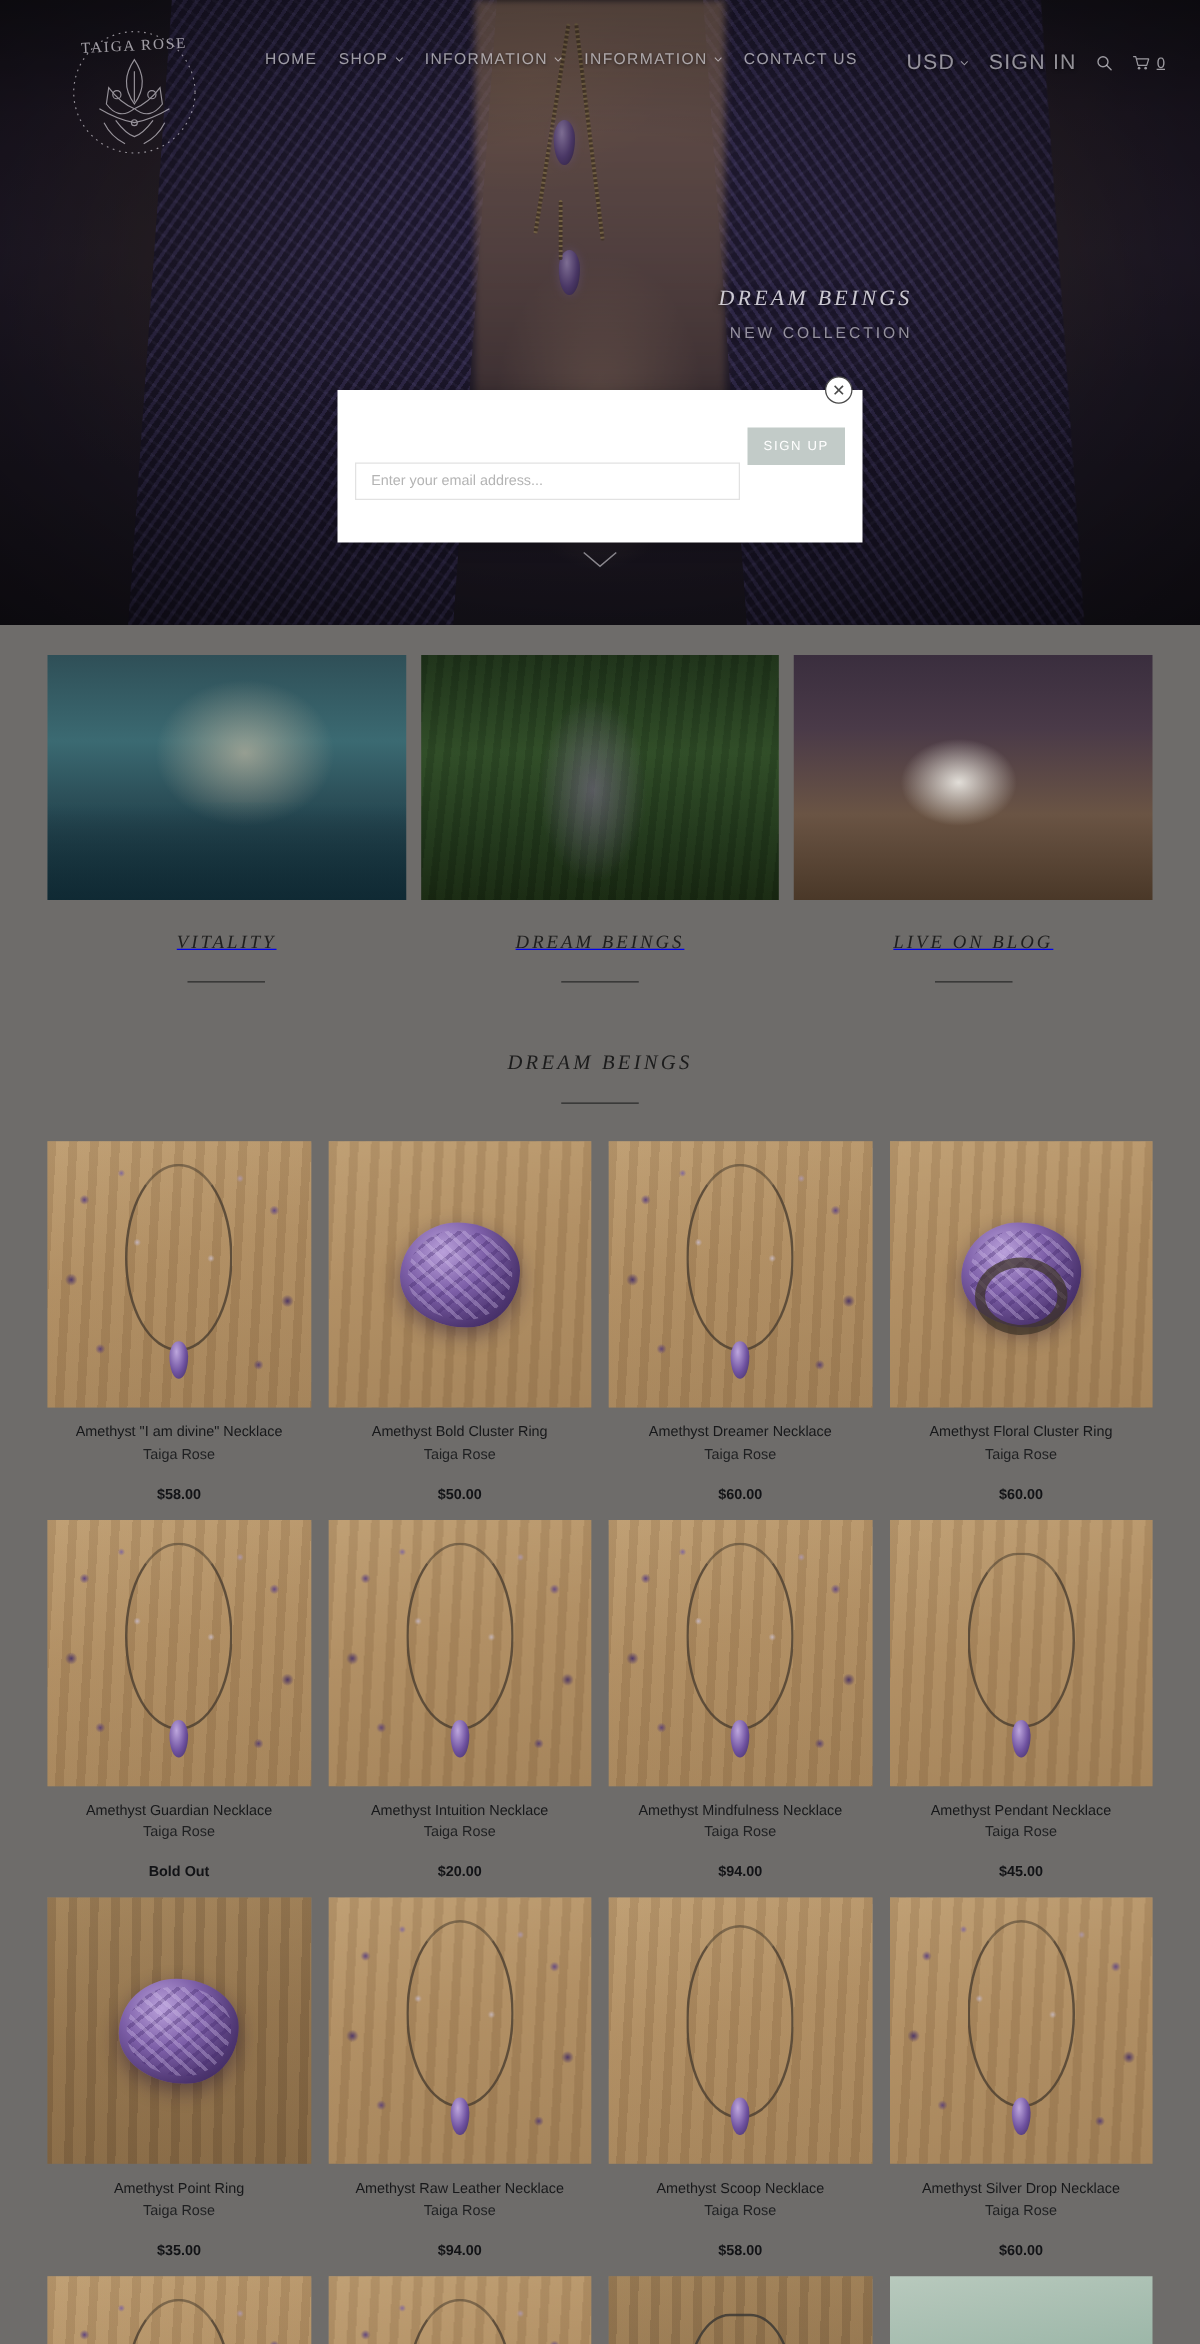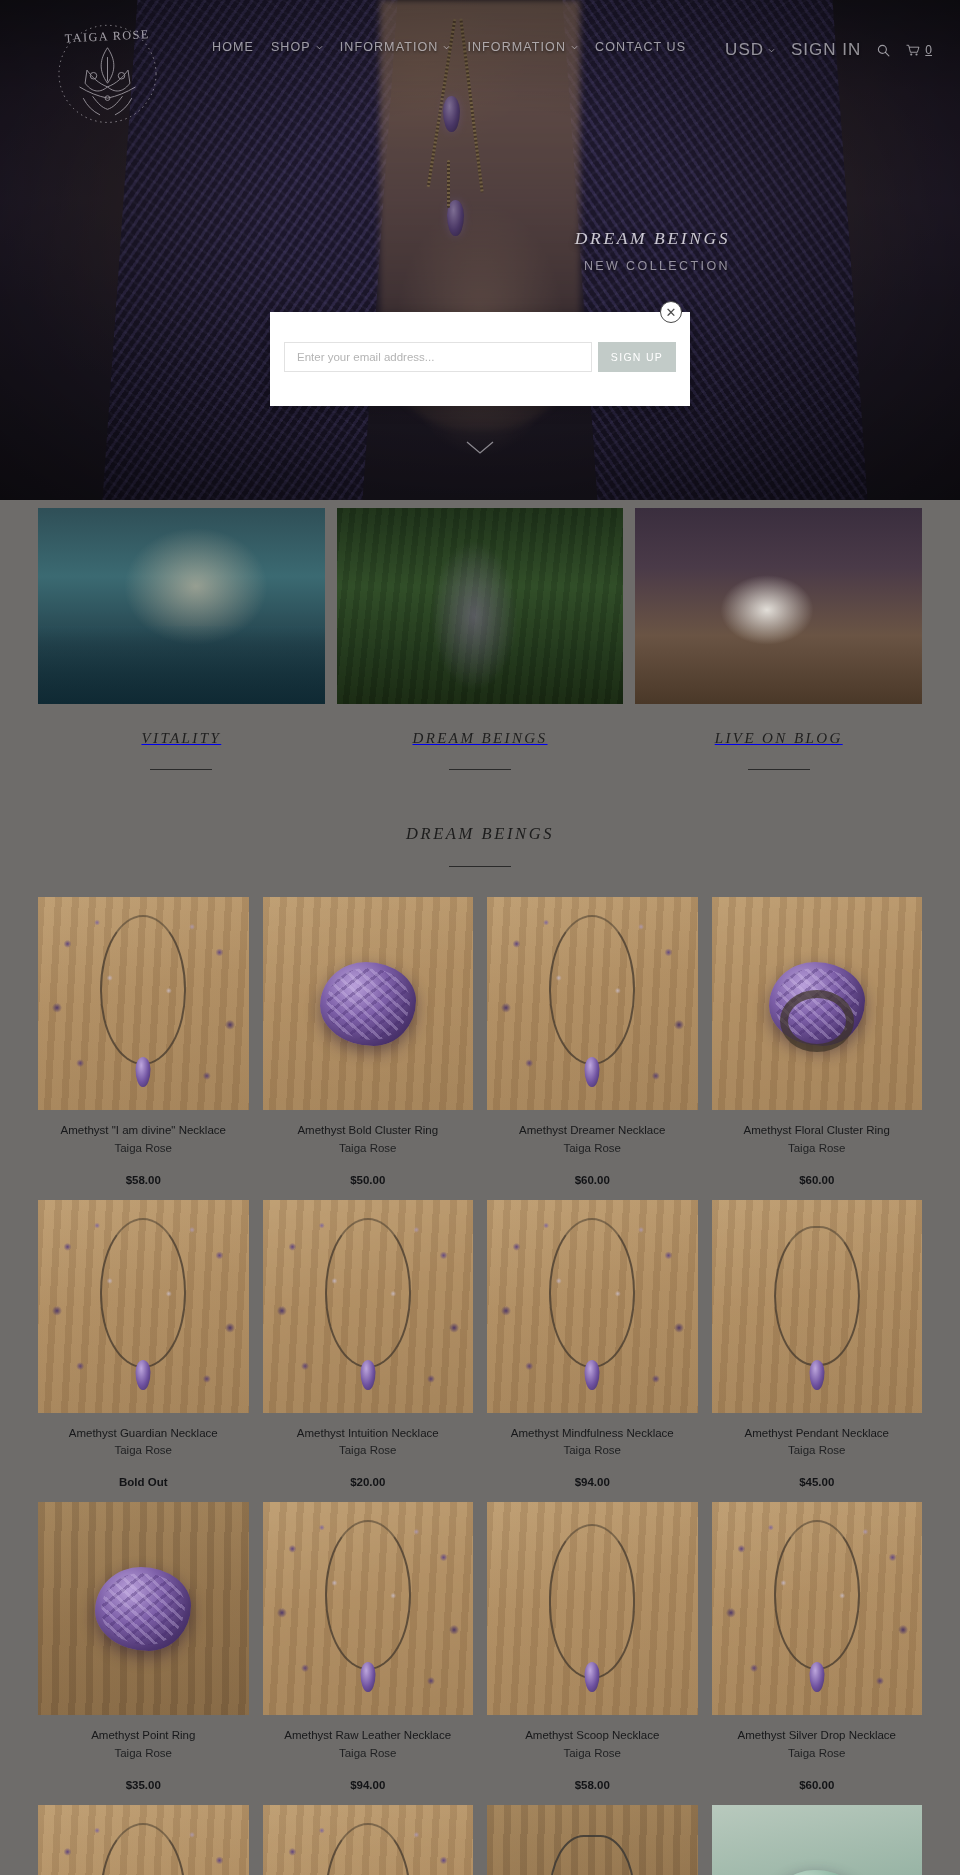--- a/index.html
+++ b/index.html
@@ -189,20 +189,21 @@
   .popup-input {
     flex: 1;
     height: 30px;
     border: 1px solid #e2e2e2;
     background: #fff;
     padding: 0 12px;
     font-size: 11.5px;
     color: #7a7a7a;
     font-family: "Liberation Sans", sans-serif;
     outline: none;
+    margin-top: 28px;
   }
   .popup-input::placeholder { color: #b4b4b4; }
   .popup-submit {
     width: 78px;
     height: 30px;
     border: none;
     background: #c2cbc8;
     color: #ffffff;
     font-size: 10.5px;
     letter-spacing: 1.3px;
@@ -224,21 +225,21 @@
     font-size: 13px;
     line-height: 1;
   }
 
   
   .page { background: #6e6c6a; padding-bottom: 10px; }
 
   .promos {
     display: flex;
     gap: 12px;
-    padding: 8px 38px 0 38px;
+    padding: 24px 38px 0 38px;
   }
   .promo { flex: 1; }
   .promo-img {
     width: 100%;
     height: 196px;
     background: #4e4a46;
     position: relative;
     overflow: hidden;
   }
   .promo-img.p1 {

